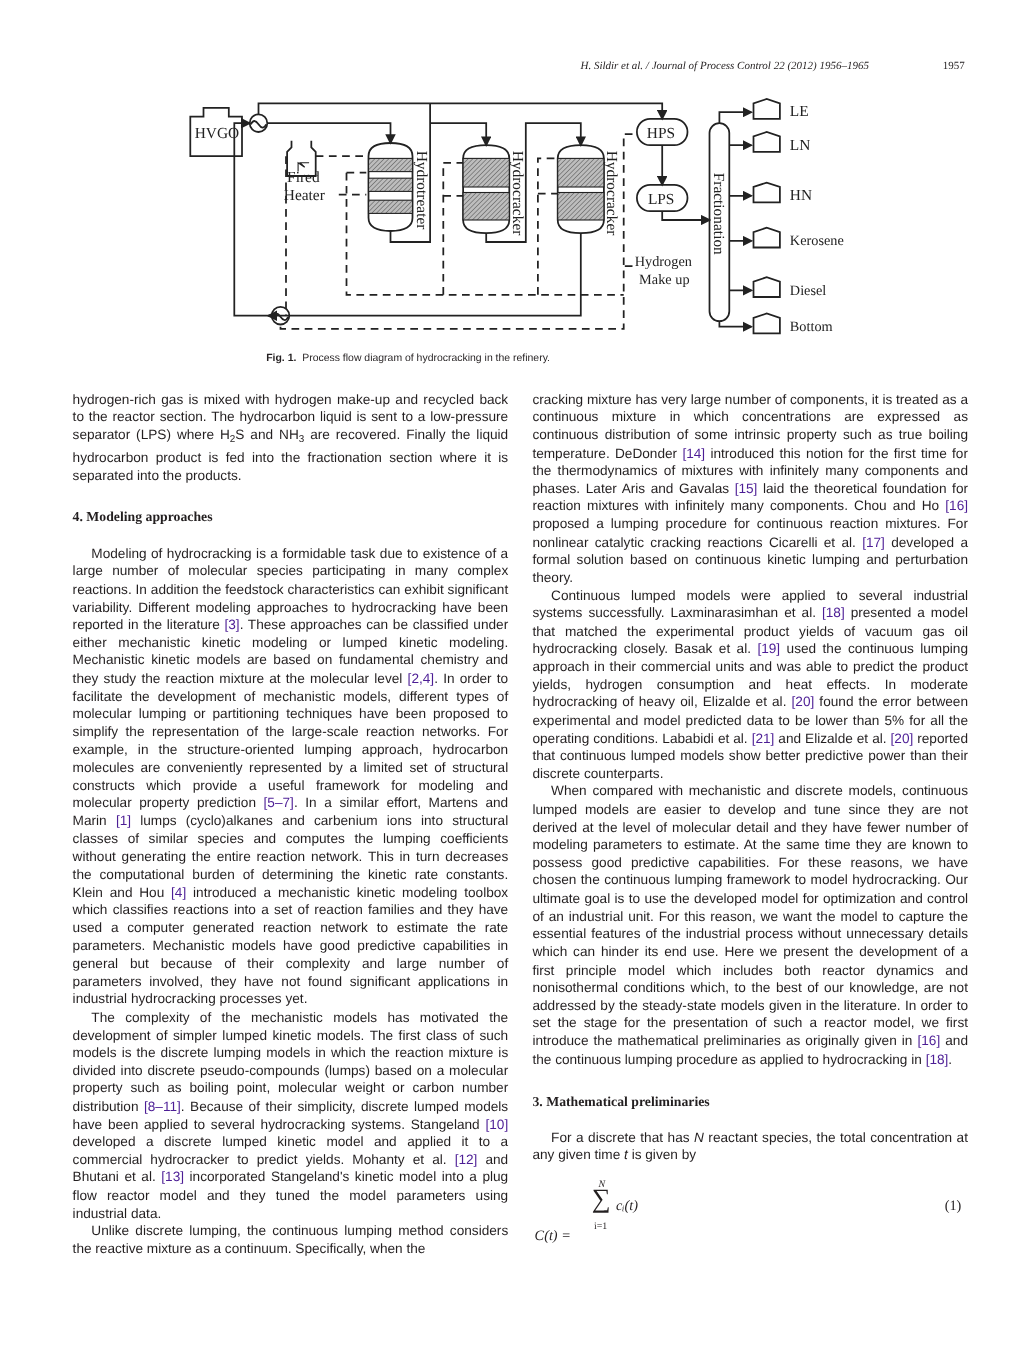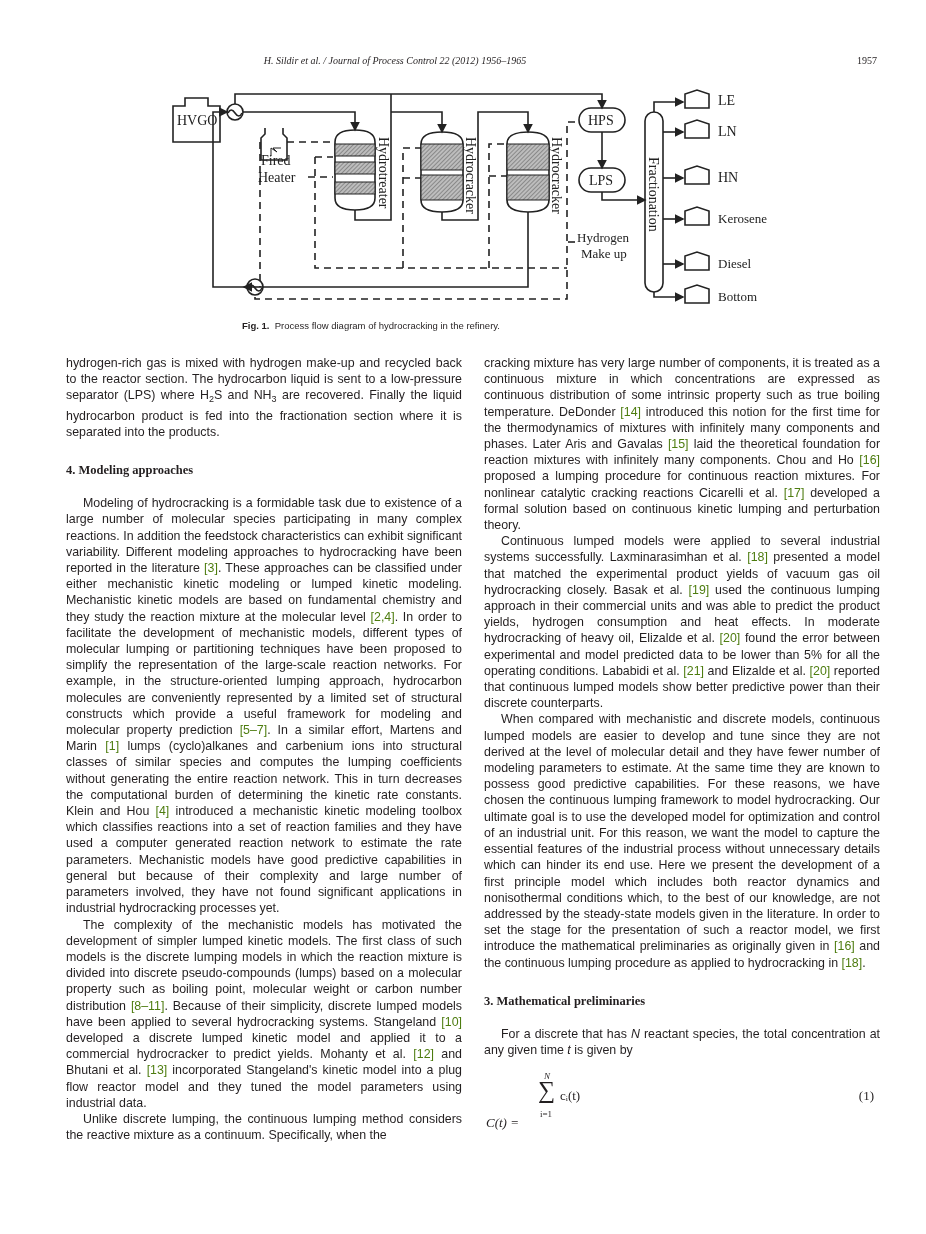--- a/index.html
+++ b/index.html
@@ -1,37 +1,37 @@
 <!DOCTYPE html>
 <html><head>
 <meta charset="utf-8">
 <style>
   * { box-sizing: border-box; margin: 0; padding: 0; }
   html, body { width: 926px; height: 1234px; background: #ffffff; overflow: hidden; }
   body { font-family: "Liberation Serif", serif; color: #231f20; position: relative; }
   .running-head { position: absolute; top: 55px; left: 0; width: 926px; height: 14px; font-size: 10px; }
-  .running-head .rh-title { position: absolute; left: 0; width: 790px; text-align: center; font-style: italic; }
+  .running-head .rh-title { position: absolute; left: 0; width: 790px; text-align: right; font-style: italic; }
   .running-head .rh-page { position: absolute; right: 49px; }
   .figure { position: absolute; left: 165px; top: 82px; width: 620px; height: 230px; }
   .figure svg { width: 620px; height: 230px; }
   .caption { position: absolute; top: 320px; left: 0; width: 742px; text-align: center; font-size: 9.5px; font-family: "Liberation Sans", sans-serif; }
   .caption b { font-weight: bold; }
   .col { position: absolute; top: 355px; width: 396px; font-size: 12.4px; line-height: 16.2px; text-align: justify; font-family: "Liberation Sans", sans-serif; }
   .col-left { left: 66px; }
   .col-right { left: 484px; }
   .col p { margin: 0; }
   .col p.indent { text-indent: 17px; }
   .col h2 { font-size: 12.5px; font-weight: bold; margin: 22px 0 17px 0; font-family: "Liberation Serif", serif; }
-  .cite { color: #4d7c0f; }
+  .cite { color: #4c1d95; }
   .eq { position: relative; height: 52px; margin-top: 16px; font-family: "Liberation Serif", serif; font-size: 13px; }
   .eq .lhs { position: absolute; left: 2px; top: 14px; font-style: italic; margin-top: 27px; }
   .eq .sum { position: absolute; left: 54px; top: 4px; font-size: 24px; line-height: 24px; }
   .eq .sup { position: absolute; left: 60px; top: -6px; font-size: 9px; font-style: italic; }
   .eq .sub { position: absolute; left: 56px; top: 32px; font-size: 9px; }
-  .eq .rhs { position: absolute; left: 76px; top: 14px; }
+  .eq .rhs { position: absolute; left: 76px; top: 14px; font-style: italic; }
   .eq .num { position: absolute; right: 6px; top: 14px; }
   sub.chem { font-size: 9px; vertical-align: -3px; }
 </style>
 </head>
 <body>
 
 <div class="running-head">
   <span class="rh-title">H. Sildir et al. / Journal of Process Control 22 (2012) 1956–1965</span>
   <span class="rh-page">1957</span>
 </div>

